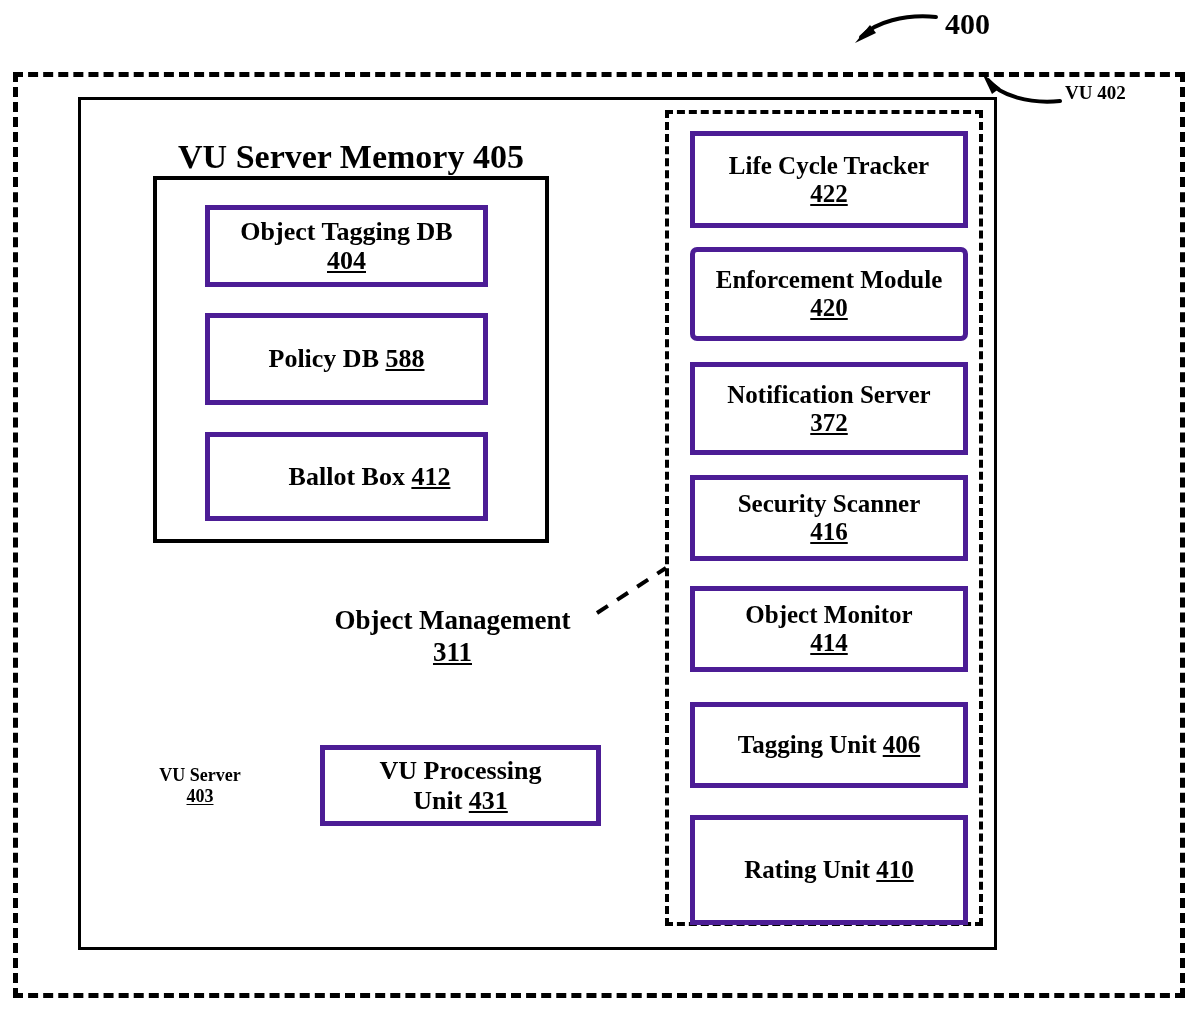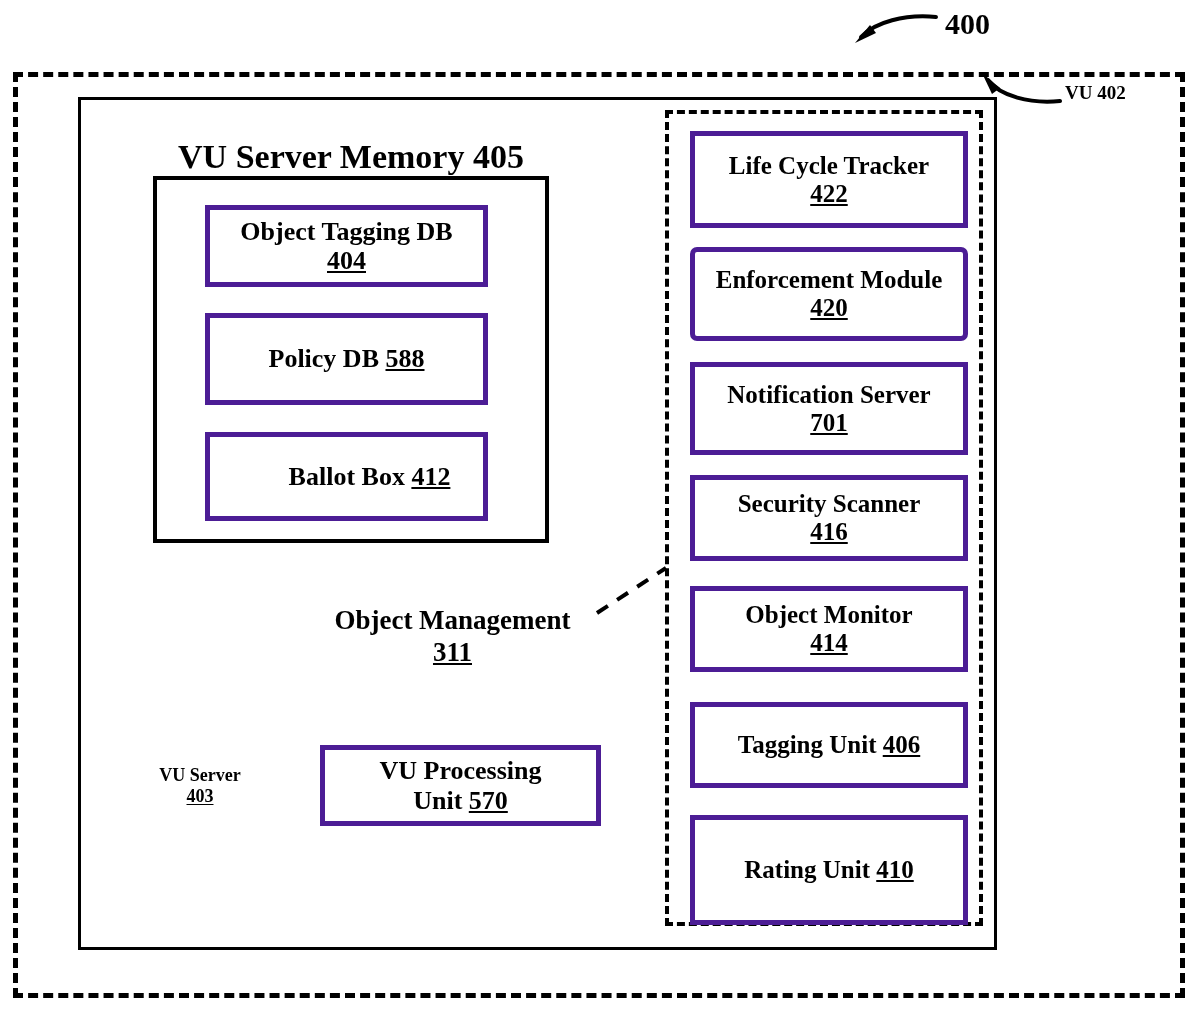--- a/index.html
+++ b/index.html
@@ -177,21 +177,21 @@
   <div class="abs rect mod mod-420">
     <div>
       <span>Enforcement Module</span><br>
       <span class="num-ul">420</span>
     </div>
   </div>
 
   <div class="abs rect mod mod-418">
     <div>
       <span>Notification Server</span><br>
-      <span class="num-ul">701</span>
+      <span class="num-ul">372</span>
     </div>
   </div>
 
   <div class="abs rect mod mod-416">
     <div>
       <span>Security Scanner</span><br>
       <span class="num-ul">416</span>
     </div>
   </div>
 
@@ -223,21 +223,21 @@
 
   <div class="abs free-label vu-server-label">
     <span>VU Server</span><br>
     <span class="num-ul">403</span>
   </div>
 
   <div class="abs rect pu-box">
     <div>
       <span>VU Processing</span><br>
       <span>Unit</span>
-      <span class="num-ul">570</span>
+      <span class="num-ul">431</span>
     </div>
   </div>
 
   <div class="abs free-label fig-num">400</div>
 
   <div class="abs free-label vu-402-label">VU 402</div>
 
   <svg class="overlay" viewBox="0 0 1200 1018">
 
     <g>

